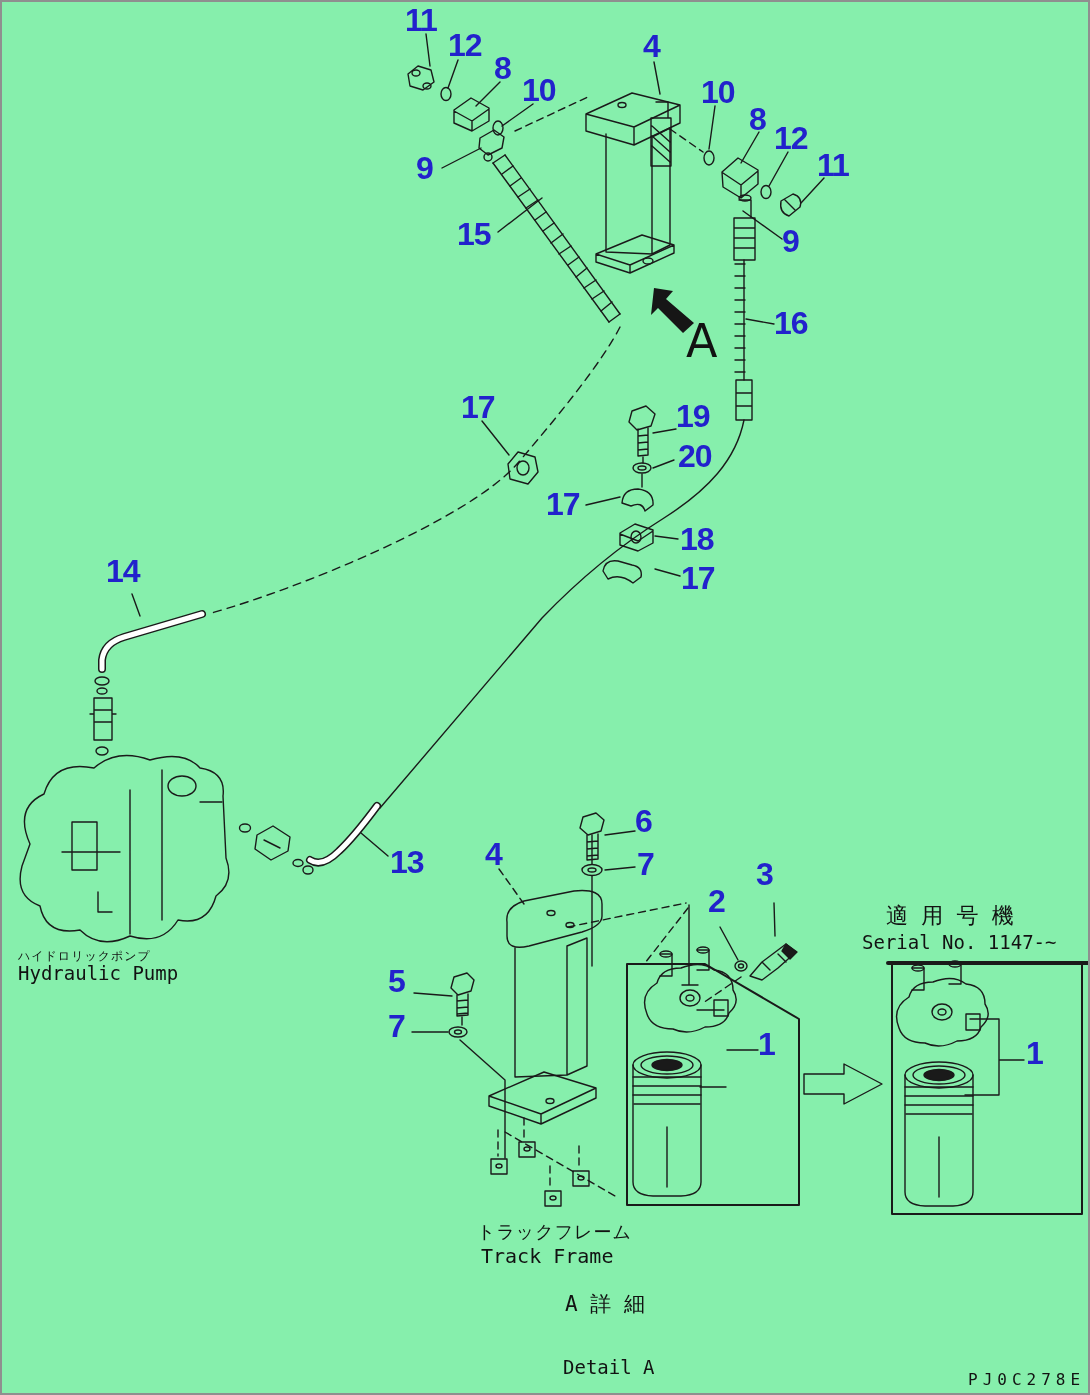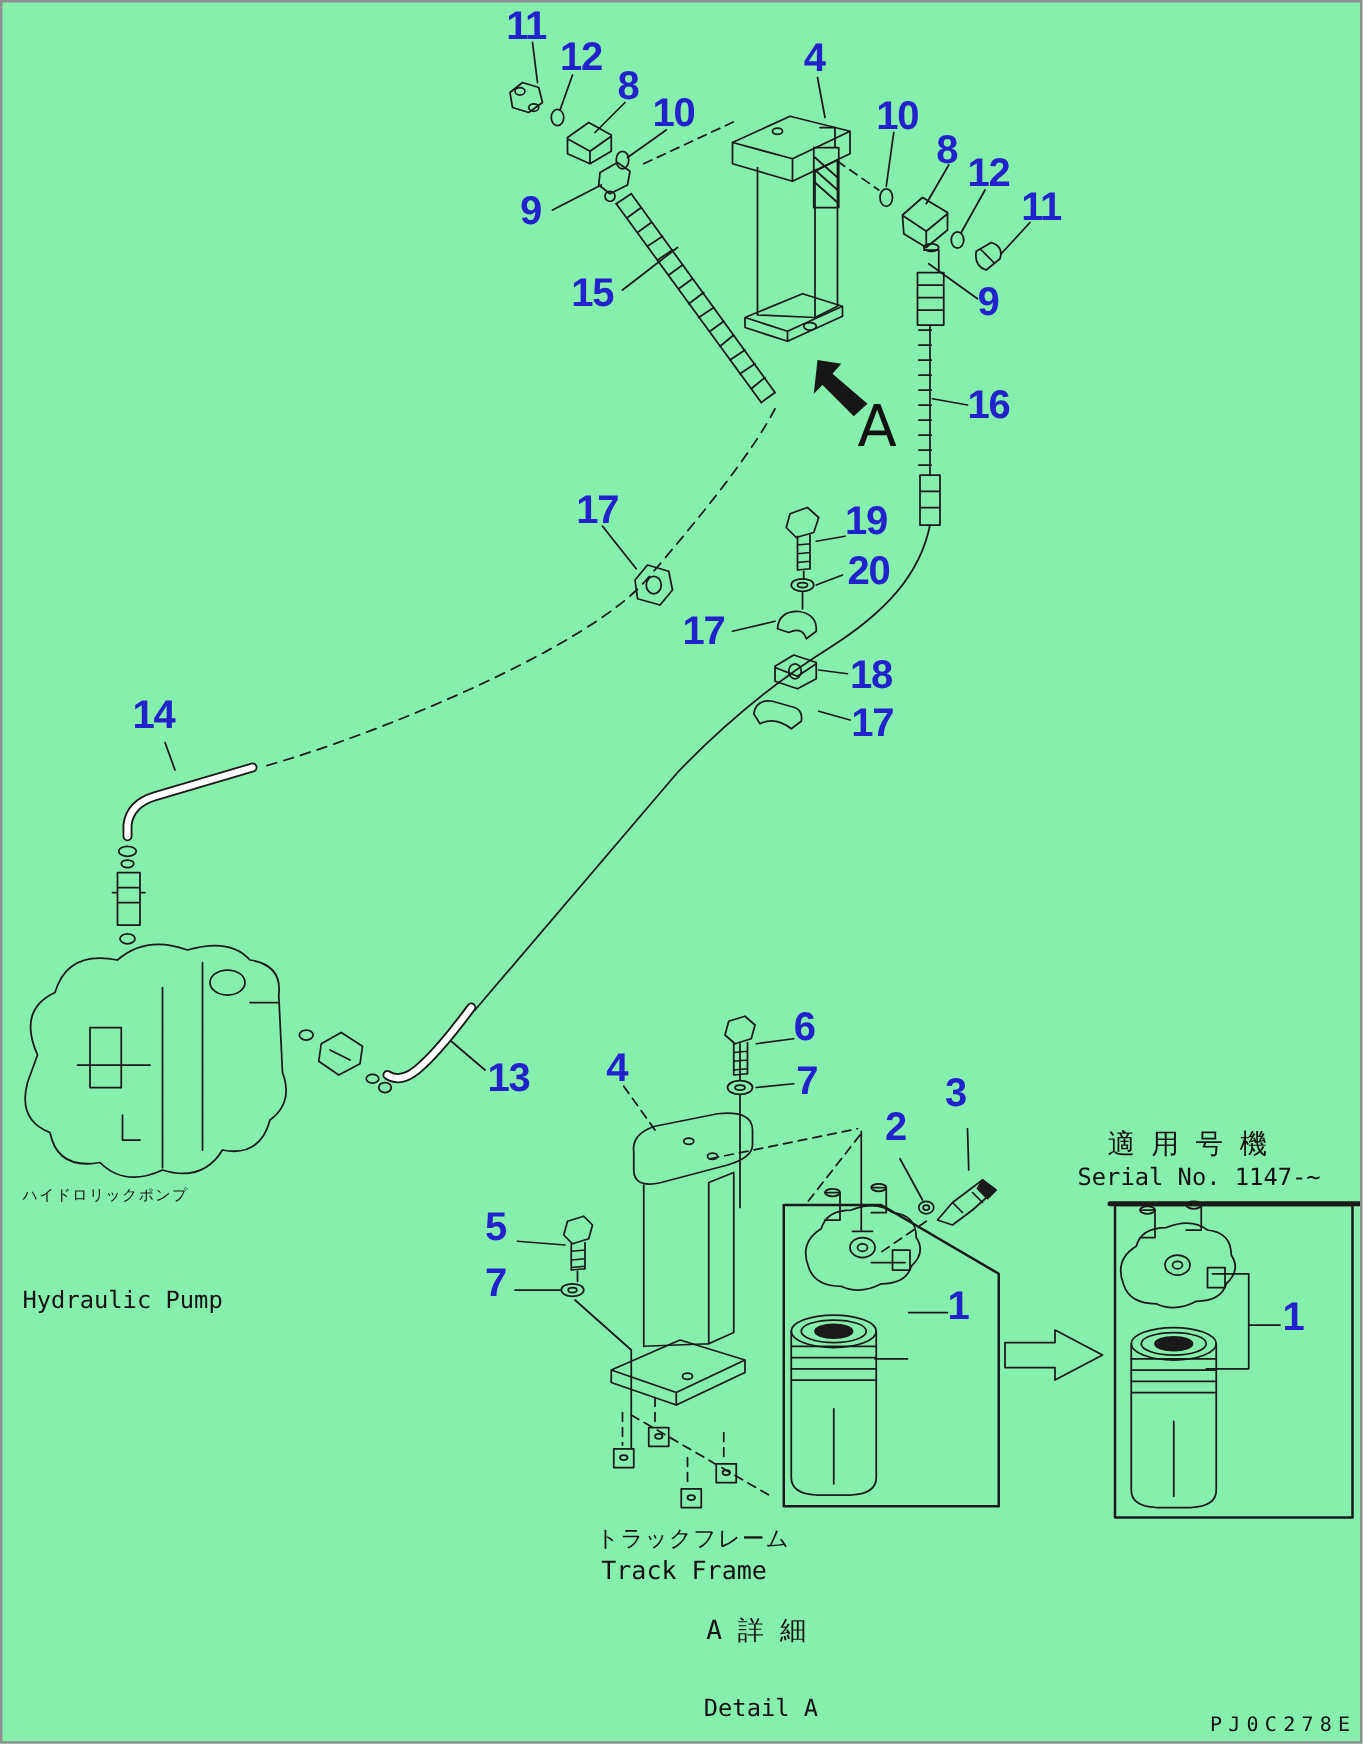--- a/index.html
+++ b/index.html
@@ -20,21 +20,21 @@
     white-space:pre;
   }
   .lbl{
     position:absolute;
     color:#121212;
     font-family:"DejaVu Sans Mono","DejaVu Sans",monospace;
     white-space:pre;
     line-height:1;
   }
   .lbl-pump-jp{left:16px;top:948px;font-size:12px;letter-spacing:1px;}
-  .lbl-pump-en{left:16px;top:1029px;font-size:19px;}
+  .lbl-pump-en{left:16px;top:962px;font-size:19px;}
   .lbl-serial-jp{left:884px;top:903px;font-size:22px;}
   .lbl-serial-en{left:860px;top:931px;font-size:19px;}
   .lbl-track-jp{left:475px;top:1221px;font-size:18px;letter-spacing:1px;}
   .lbl-track-en{left:479px;top:1244px;font-size:20px;}
   .lbl-detail-jp{left:563px;top:1292px;font-size:21px;}
   .lbl-detail-en{left:561px;top:1356px;font-size:19px;}
   .lbl-code{left:966px;top:1370px;font-size:16px;letter-spacing:5px;}
   .view-a{
     position:absolute;left:684px;top:316px;
     color:#121212;

